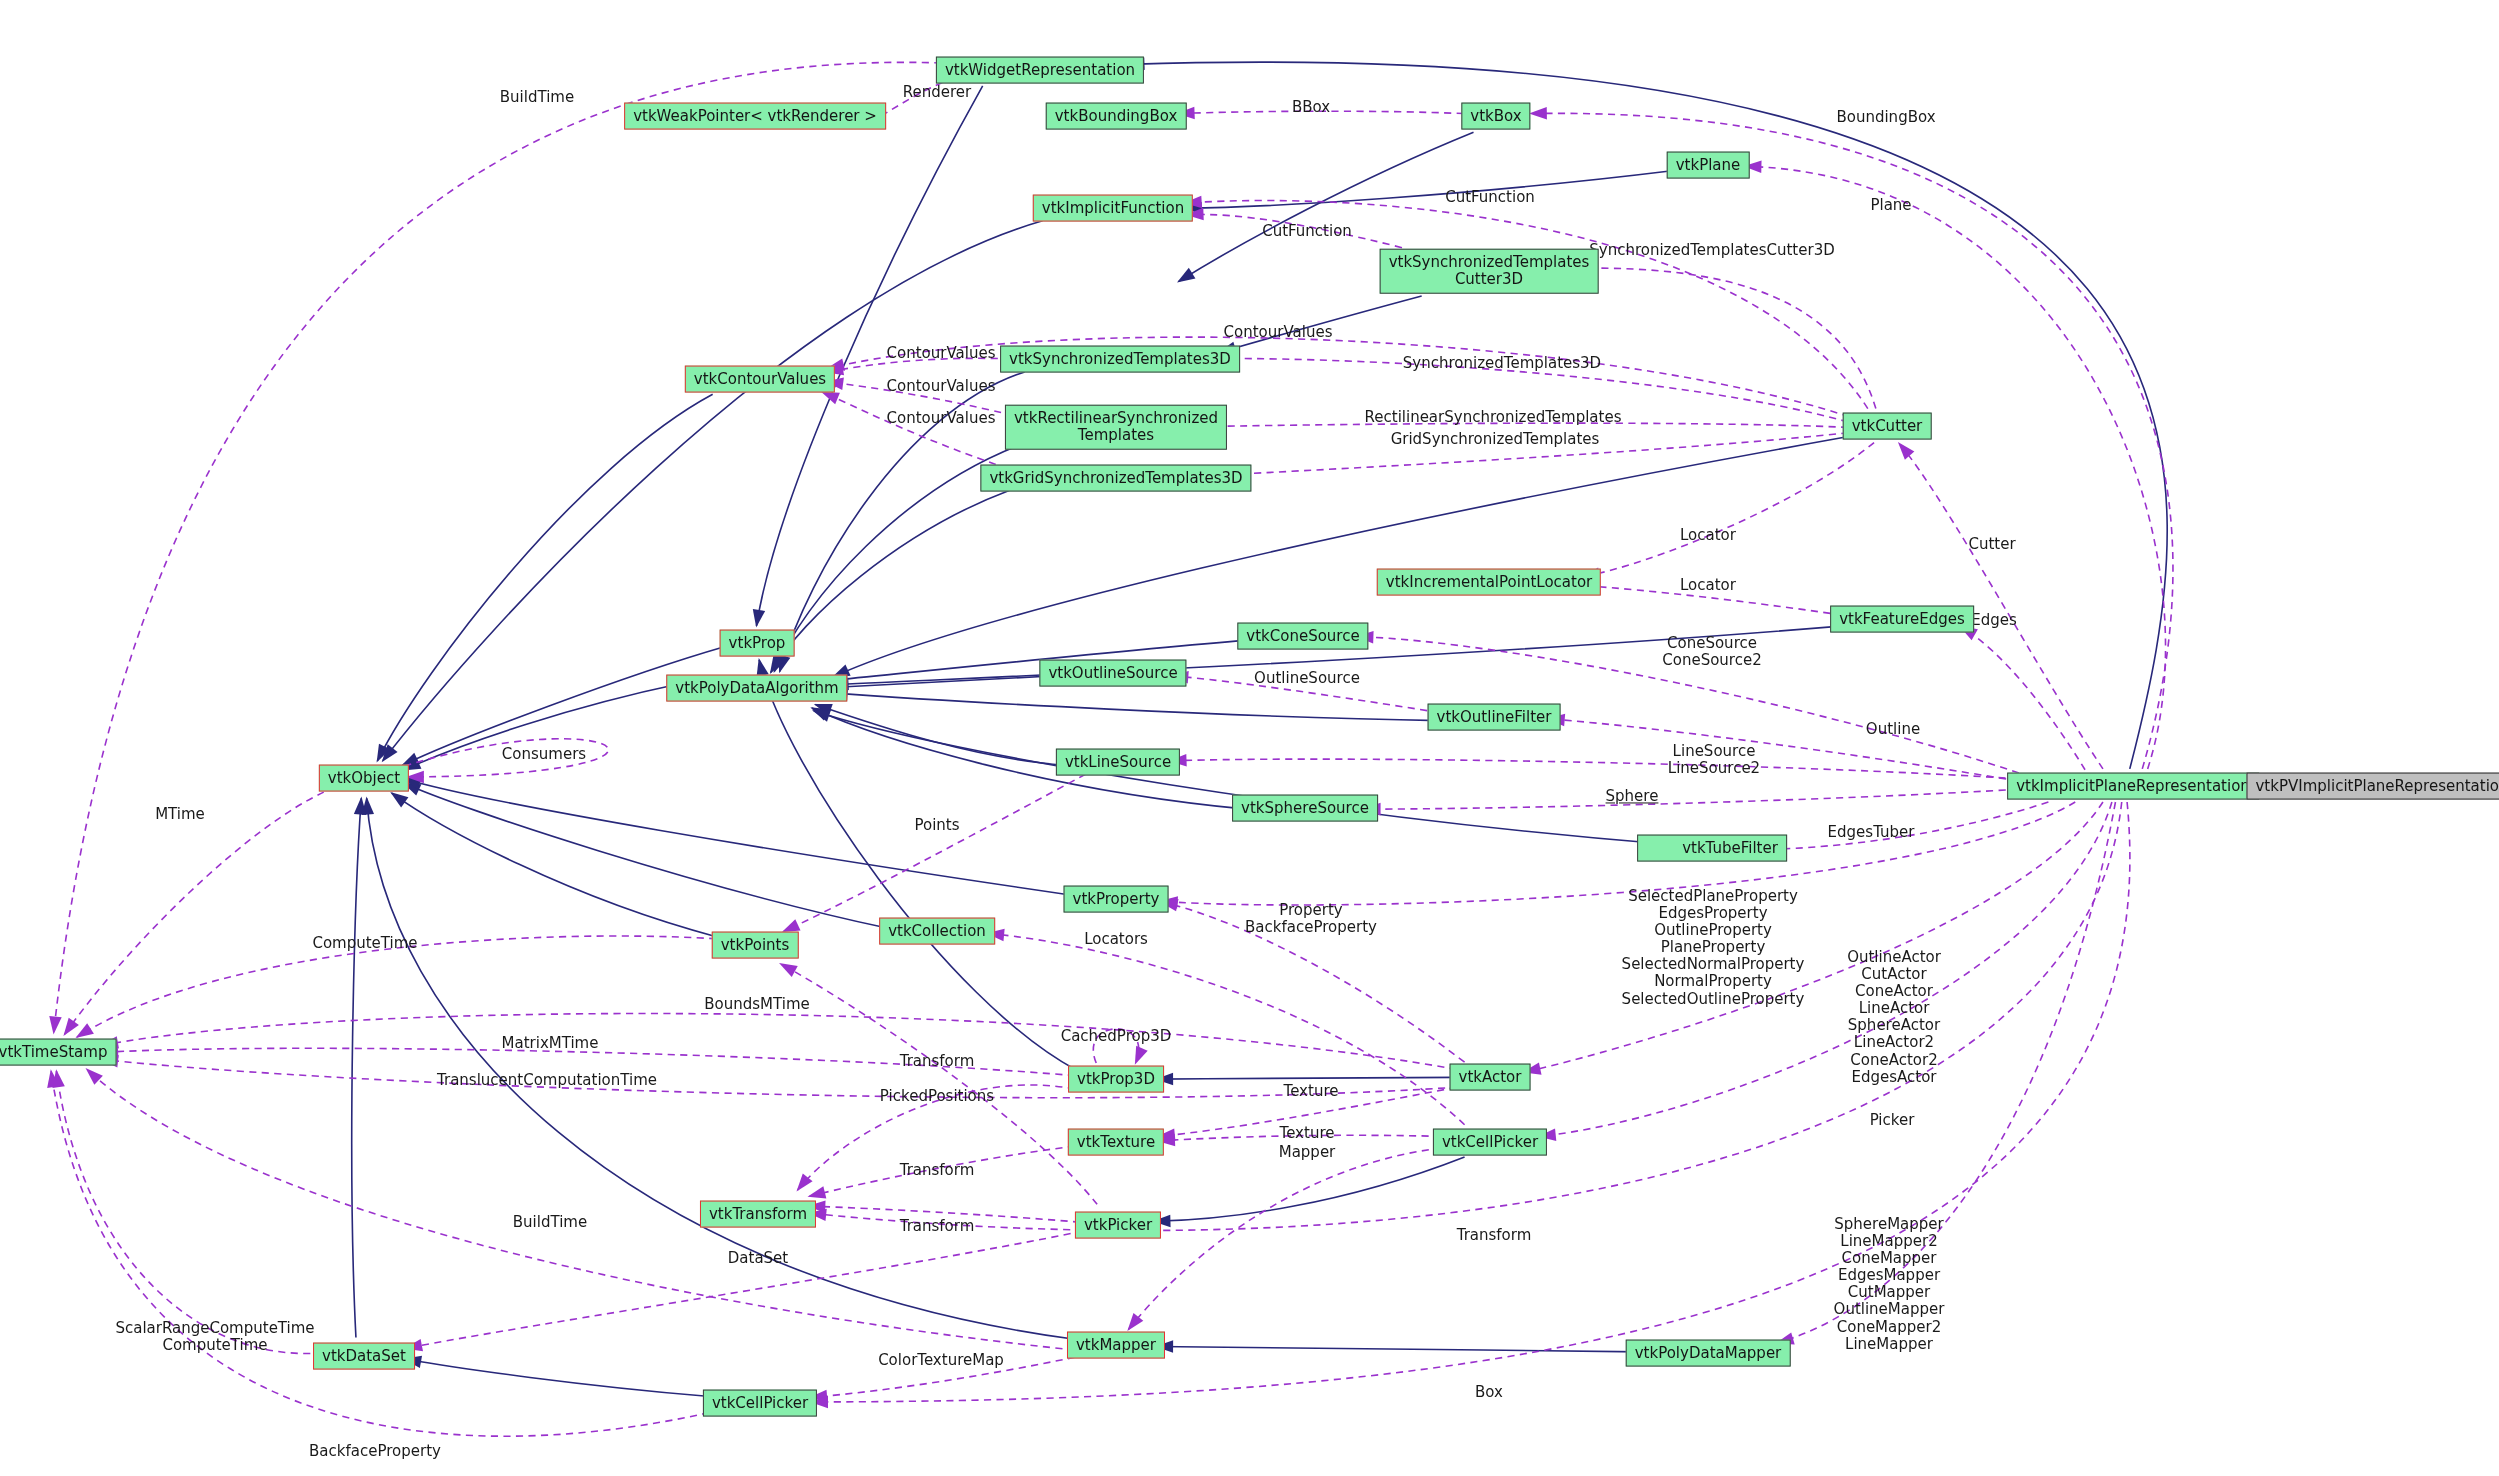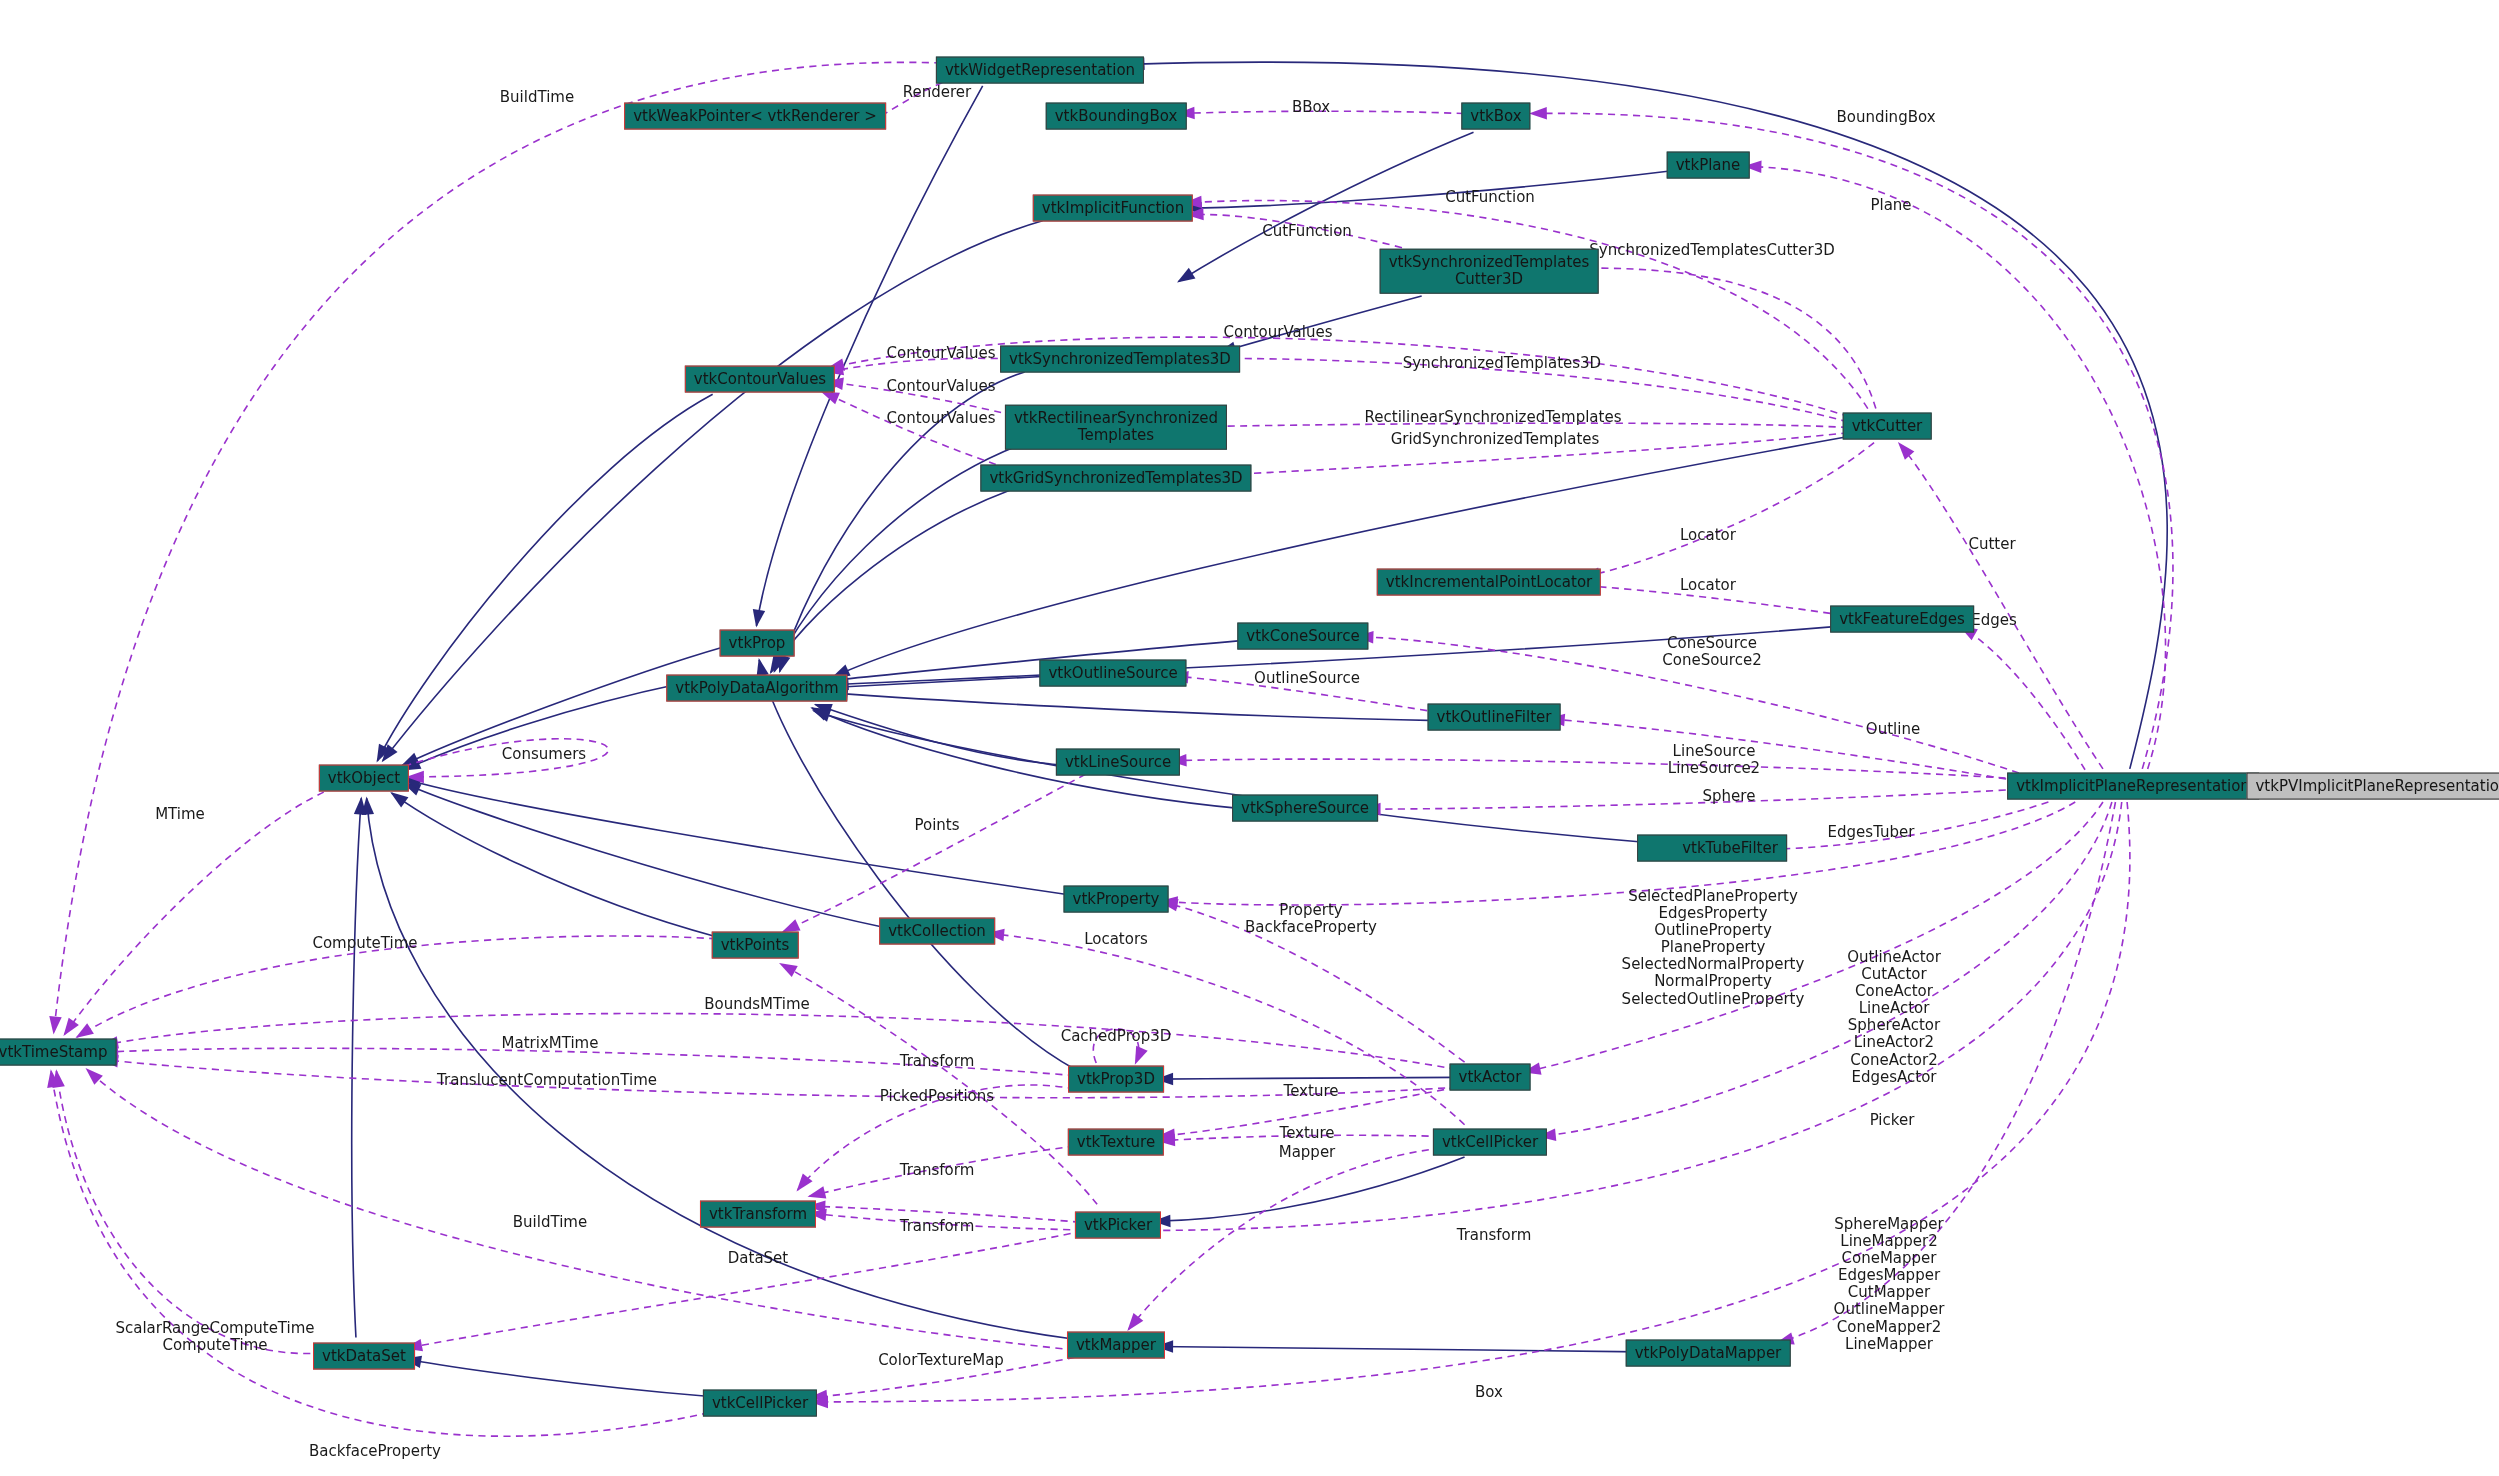--- a/index.html
+++ b/index.html
@@ -5,21 +5,21 @@
   html,body{margin:0;padding:0;}
   body{
     width:2500px;height:1477px;position:relative;overflow:hidden;
     background:#ffffff;
     font-family:"DejaVu Sans","Liberation Sans",sans-serif;
   }
   #edge-layer{position:absolute;left:0;top:0;width:2500px;height:1477px;}
   #node-layer,#label-layer{position:absolute;left:0;top:0;width:2500px;height:1477px;pointer-events:none;}
   .node{
     position:absolute;transform:translate(-50%,-50%);
-    border:1.8px solid #3c3c3c;background:#0f766e;color:#151515;
+    border:1.8px solid #3c3c3c;background:#86efac;color:#151515;
     padding:3.6px 8px;font-size:15px;line-height:1.18;text-align:center;
     white-space:pre-line;pointer-events:auto;box-sizing:border-box;
   }
   .node.red{border-color:#e53232;}
   .node.main{background:#bfbfbf;border-color:#2b2b2b;}
   .elabel{
     position:absolute;transform:translate(-50%,-50%);
     font-size:15px;line-height:1.14;color:#1a1a1a;text-align:center;white-space:pre-line;
   }
   path.edge{fill:none;stroke-width:1.8;}
@@ -145,21 +145,21 @@
       <div class="elabel" style="left: 1708px; top: 536px;">Locator</div>
       <div class="elabel" style="left: 1708px; top: 586px;">Locator</div>
       <div class="elabel" style="left: 1992px; top: 545px;">Cutter</div>
       <div class="elabel" style="left: 1994px; top: 621px;">Edges</div>
       <div class="elabel" style="left: 1712px; top: 652px;">ConeSource
 ConeSource2</div>
       <div class="elabel" style="left: 1307px; top: 679px;">OutlineSource</div>
       <div class="elabel" style="left: 1893px; top: 718px; margin-top: 12px;">Outline</div>
       <div class="elabel" style="left: 1714px; top: 760px;">LineSource
 LineSource2</div>
-      <div class="elabel" style="left: 1729px; top: 797px;">Sphere</div>
+      <div class="elabel" style="left: 1632px; top: 797px; text-decoration: underline;">Sphere</div>
       <div class="elabel" style="left: 1871px; top: 833px;">EdgesTuber</div>
       <div class="elabel" style="left: 1713px; top: 948px;">SelectedPlaneProperty
 EdgesProperty
 OutlineProperty
 PlaneProperty
 SelectedNormalProperty
 NormalProperty
 SelectedOutlineProperty</div>
       <div class="elabel" style="left: 1311px; top: 919px;">Property
 BackfaceProperty</div>

